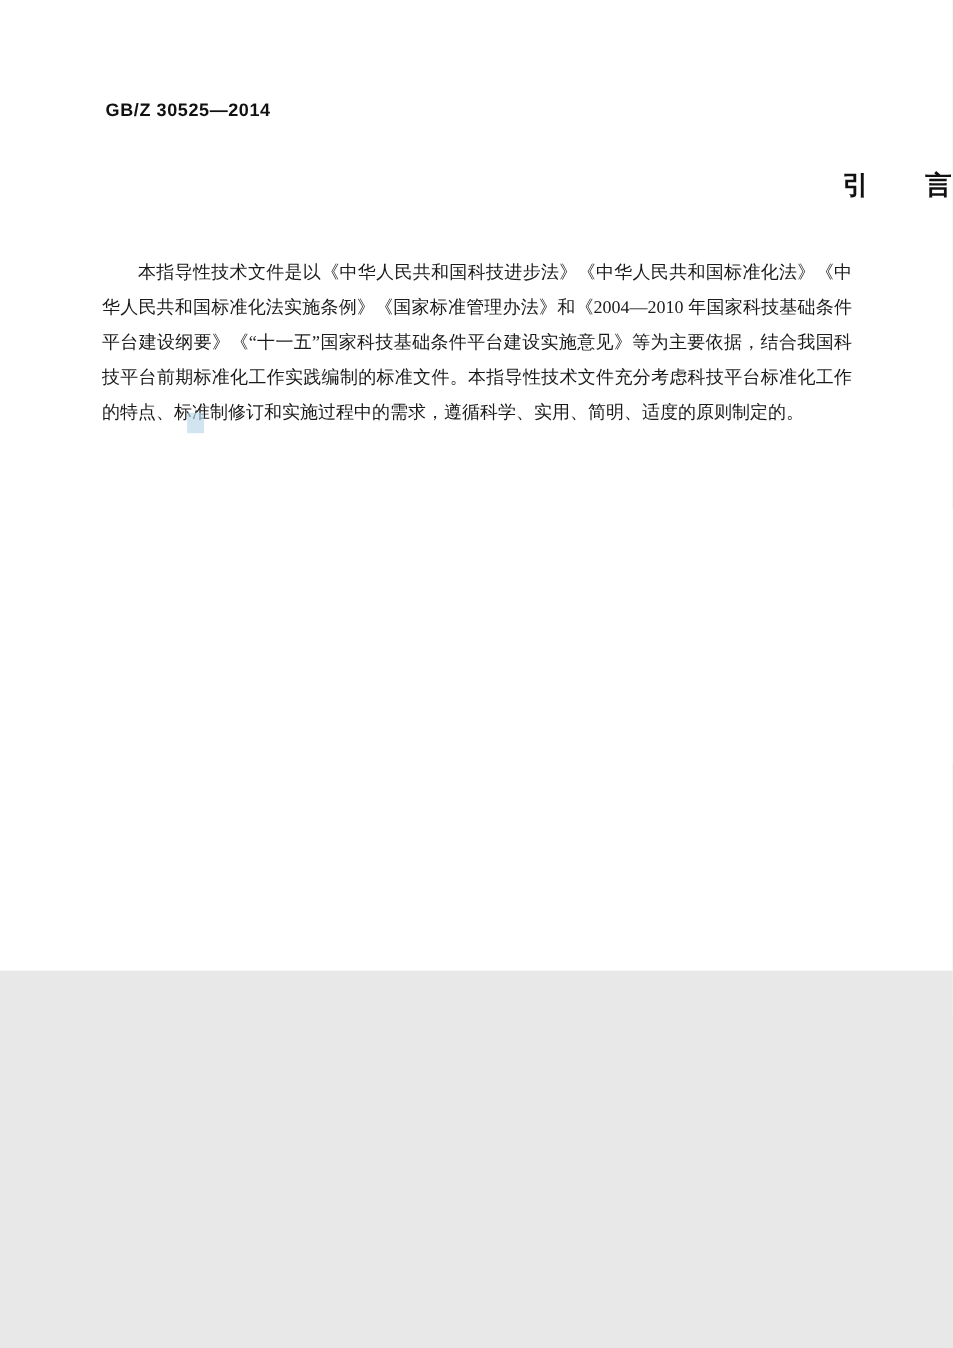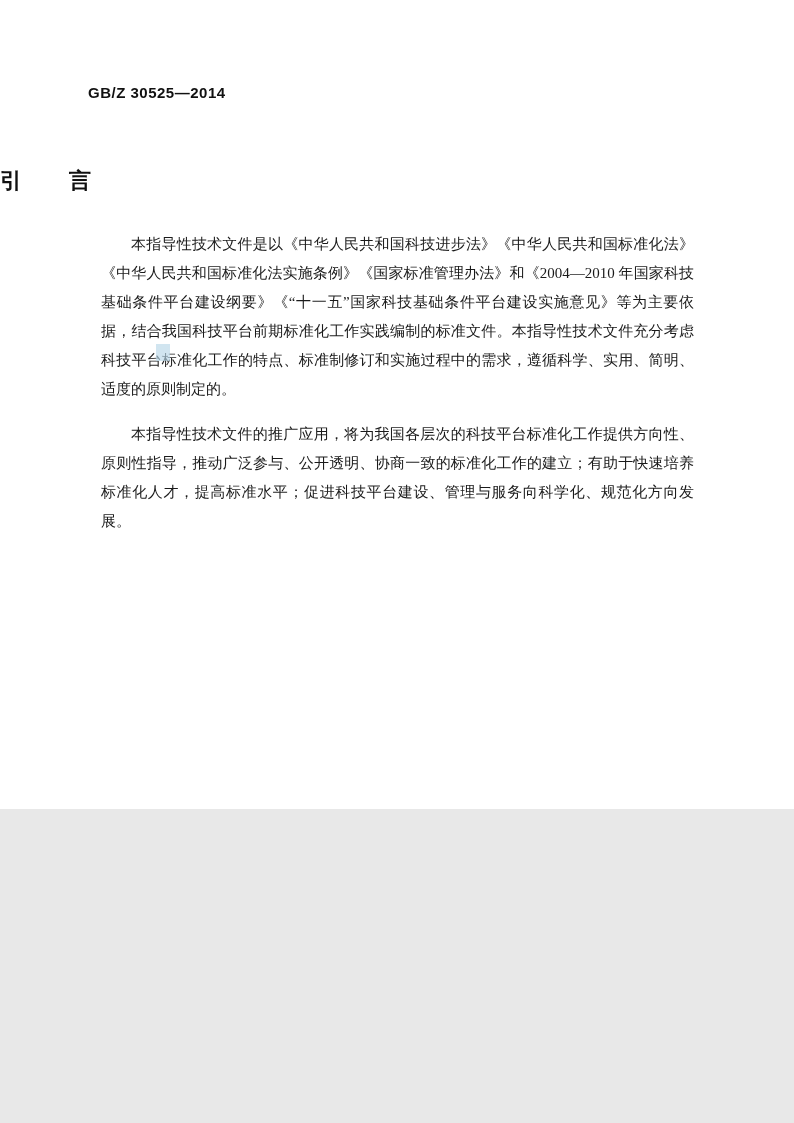--- a/index.html
+++ b/index.html
@@ -25,42 +25,42 @@
     font-weight: bold;
     font-size: 15px;
     letter-spacing: 0.5px;
     color: #111111;
     white-space: nowrap;
   }
   .doc-title {
     position: absolute;
     left: 0;
     right: 0;
-    top: 166px;
+    top: 140px;
     margin: 0;
-    text-align: left;
+    text-align: right;
     font-family: "Liberation Sans", sans-serif;
     font-weight: bold;
     font-size: 22px;
     color: #111111;
     letter-spacing: 1px;
   }
   .body-text {
     position: absolute;
     left: 85px;
     top: 214px;
     width: 625px;
     font-size: 15px;
     line-height: 29px;
     text-align: justify;
     text-justify: inter-character;
     color: #1a1a1a;
   }
   .body-text p {
-    margin: 16px;
+    margin: 0;
     text-indent: 2em;
   }
   .highlight-artifact {
     position: absolute;
     left: 156px;
     top: 344px;
     width: 14px;
     height: 17px;
     background: #b8d7e8;
     opacity: 0.65;
@@ -78,20 +78,19 @@
 <body>
 
 <div class="page">
 
   <div class="doc-code">GB/Z 30525—2014</div>
 
   <h1 class="doc-title">引　　言</h1>
 
   <div class="body-text">
     <p>本指导性技术文件是以《中华人民共和国科技进步法》《中华人民共和国标准化法》《中华人民共和国标准化法实施条例》《国家标准管理办法》和《2004—2010 年国家科技基础条件平台建设纲要》《“十一五”国家科技基础条件平台建设实施意见》等为主要依据，结合我国科技平台前期标准化工作实践编制的标准文件。本指导性技术文件充分考虑科技平台标准化工作的特点、标准制修订和实施过程中的需求，遵循科学、实用、简明、适度的原则制定的。</p>
-    <p>本指导性技术文件的推广应用，将为我国各层次的科技平台标准化工作提供方向性、原则性指导，推动广泛参与、公开透明、协商一致的标准化工作的建立；有助于快速培养标准化人才，提高标准水平；促进科技平台建设、管理与服务向科学化、规范化方向发展。</p>
   </div>
 
   <div class="highlight-artifact"></div>
 
   <div class="page-number">Ⅱ</div>
 
 </div>
 
 </body></html>

